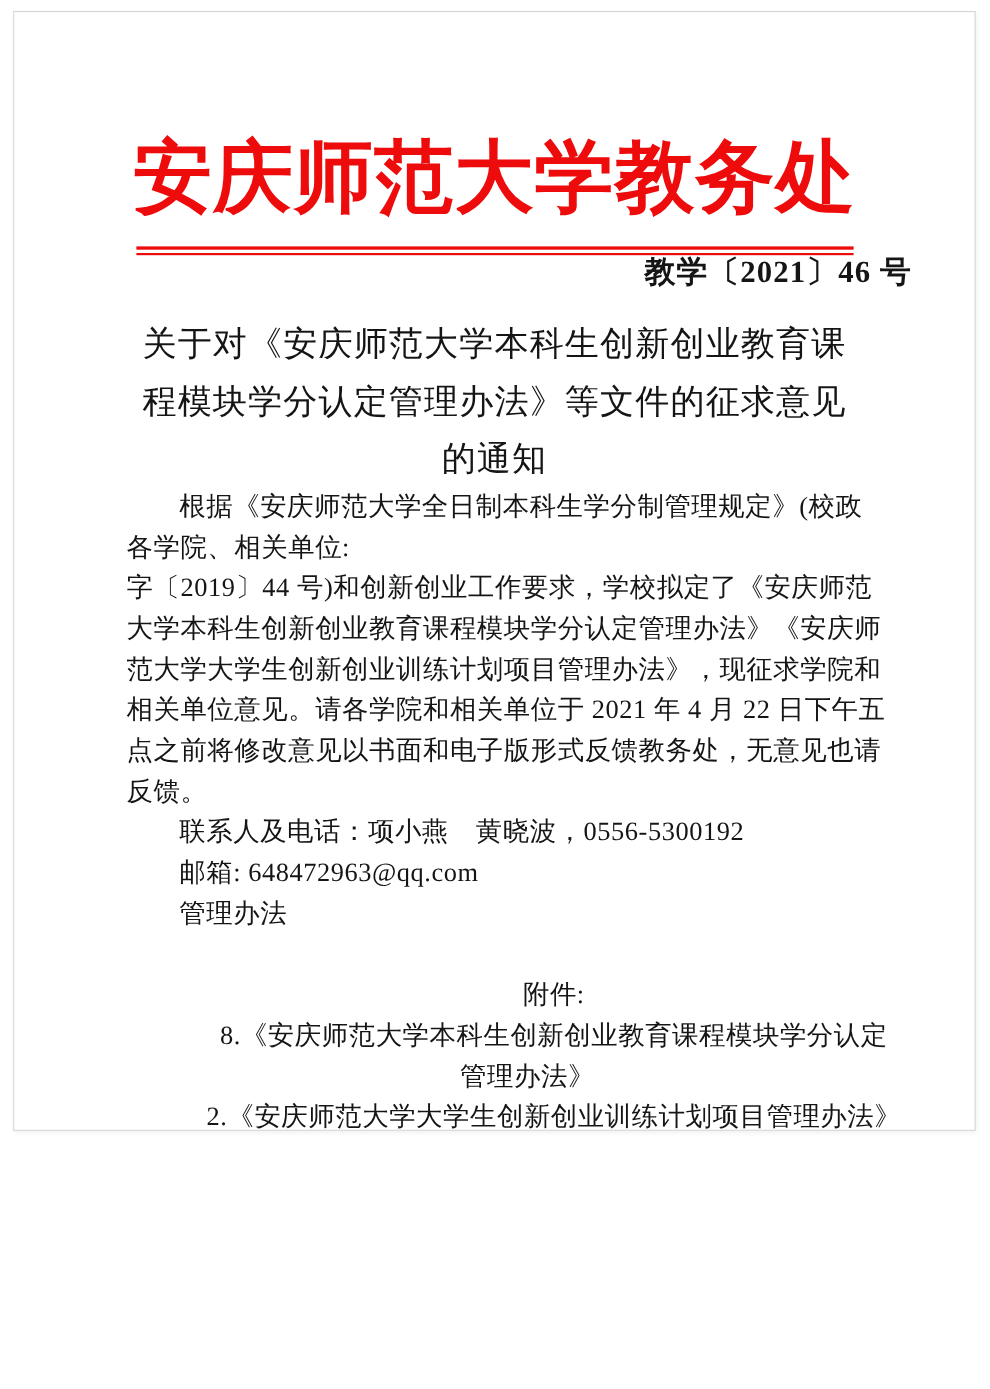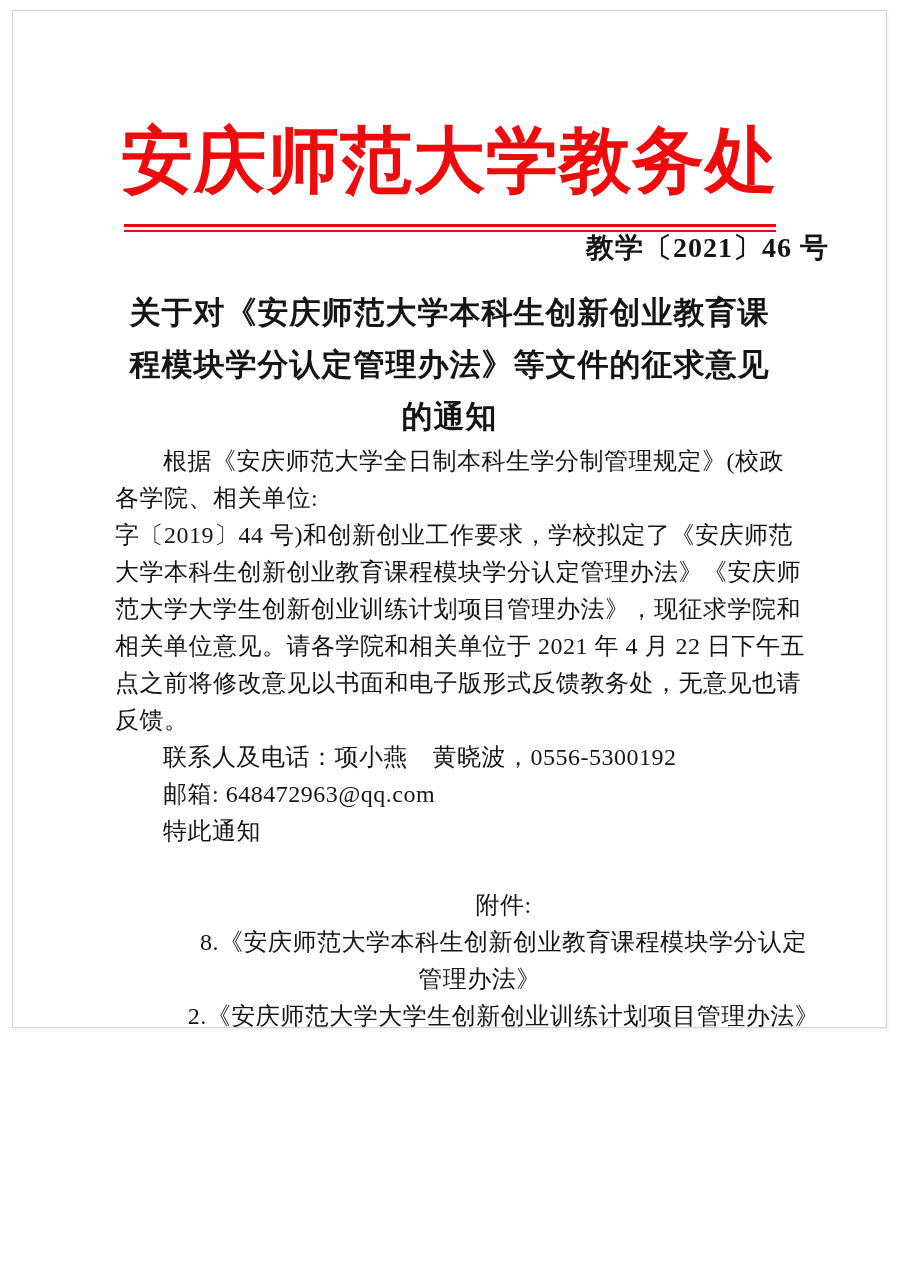--- a/index.html
+++ b/index.html
@@ -47,21 +47,21 @@
     font-size: 28px;
     line-height: 26px;
     font-weight: bold;
     letter-spacing: 1px;
   }
   .doc-title {
     margin-top: 26px;
     text-align: center;
     font-size: 31px;
     line-height: 52px;
-    font-weight: bold;
+    font-weight: normal;
     letter-spacing: 1px;
     white-space: nowrap;
   }
   .body-text {
     margin-left: 102px;
     margin-right: 42px;
     font-size: 24px;
     line-height: 37px;
     letter-spacing: 0.5px;
   }
@@ -103,21 +103,21 @@
     <div class="line">各学院、相关单位:</div>
     <div class="line">字〔2019〕44 号)和创新创业工作要求，学校拟定了《安庆师范</div>
     <div class="line">大学本科生创新创业教育课程模块学分认定管理办法》《安庆师</div>
     <div class="line">范大学大学生创新创业训练计划项目管理办法》，现征求学院和</div>
     <div class="line">相关单位意见。请各学院和相关单位于 2021 年 4 月 22 日下午五</div>
     <div class="line">点之前将修改意见以书面和电子版形式反馈教务处，无意见也请</div>
     <div class="line">反馈。</div>
 
     <div class="line indent">联系人及电话：项小燕　黄晓波，0556-5300192</div>
     <div class="line indent">邮箱: 648472963@qq.com</div>
-    <div class="line indent">特此通知</div>
+    <div class="line indent">管理办法</div>
 
     <div class="attachments">
       <div class="line indent">附件:</div>
       <div class="line indent">8.《安庆师范大学本科生创新创业教育课程模块学分认定</div>
       <div class="line">管理办法》</div>
       <div class="line indent">2.《安庆师范大学大学生创新创业训练计划项目管理办法》</div>
     </div>
   </div>
 
   <div class="signature">

